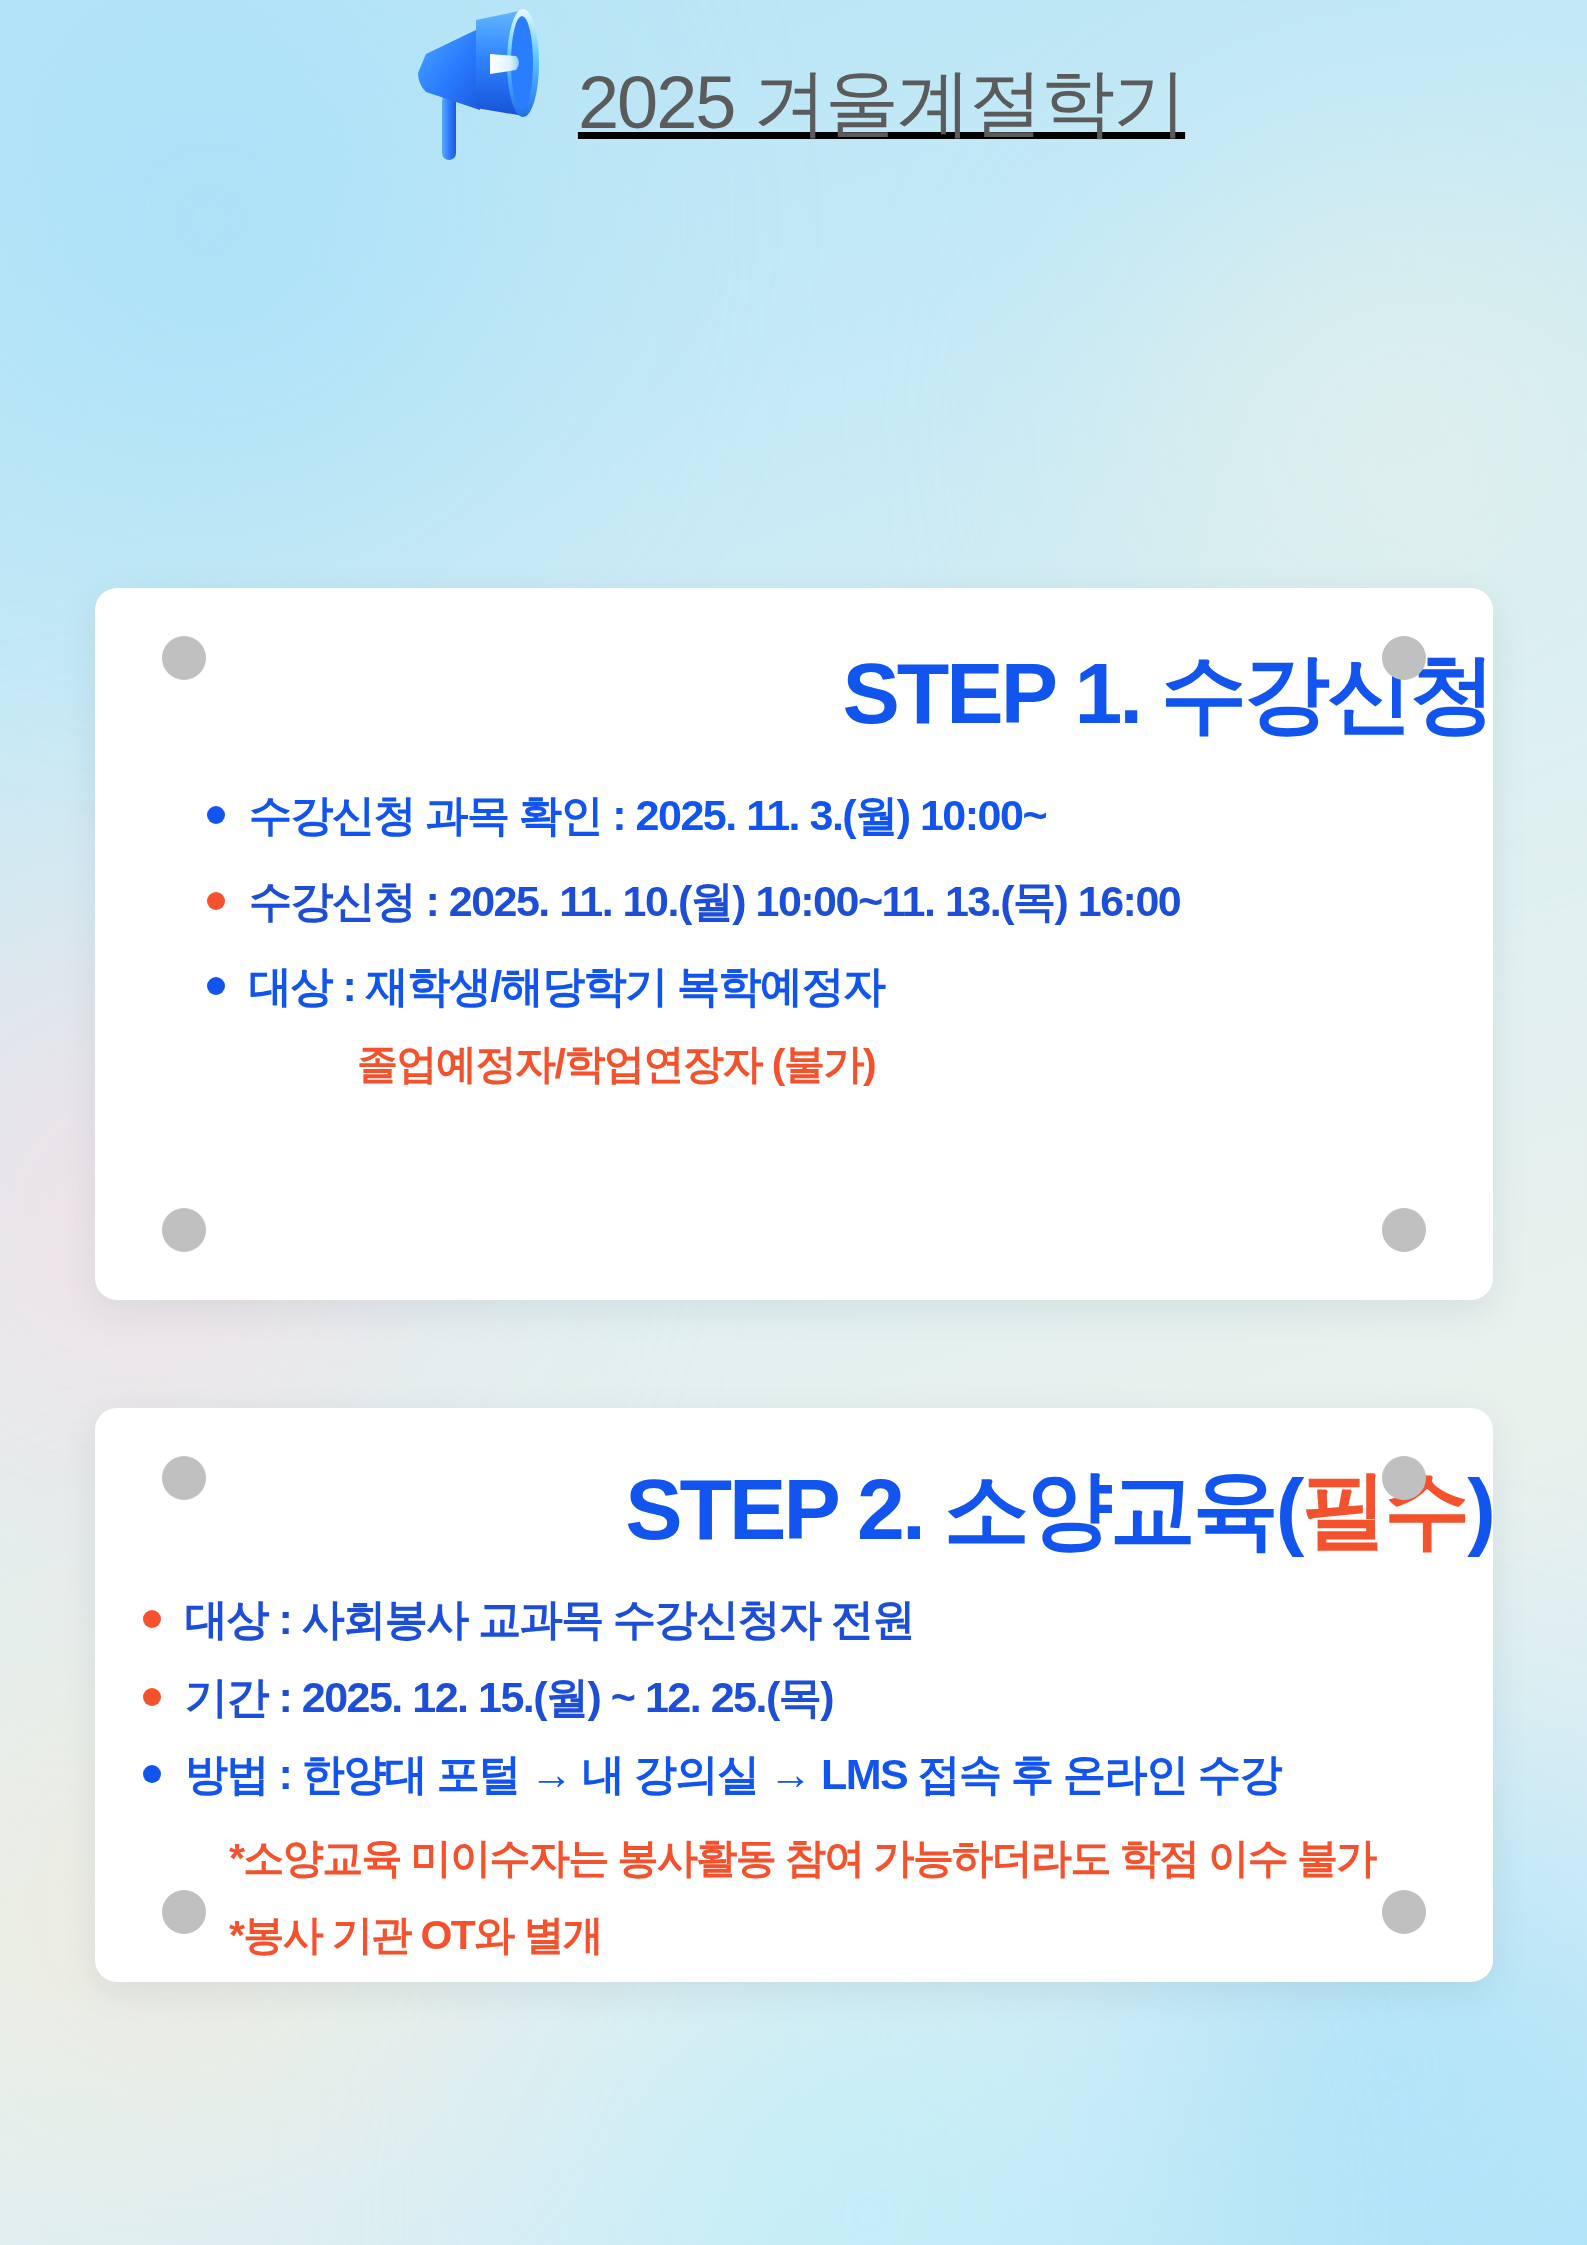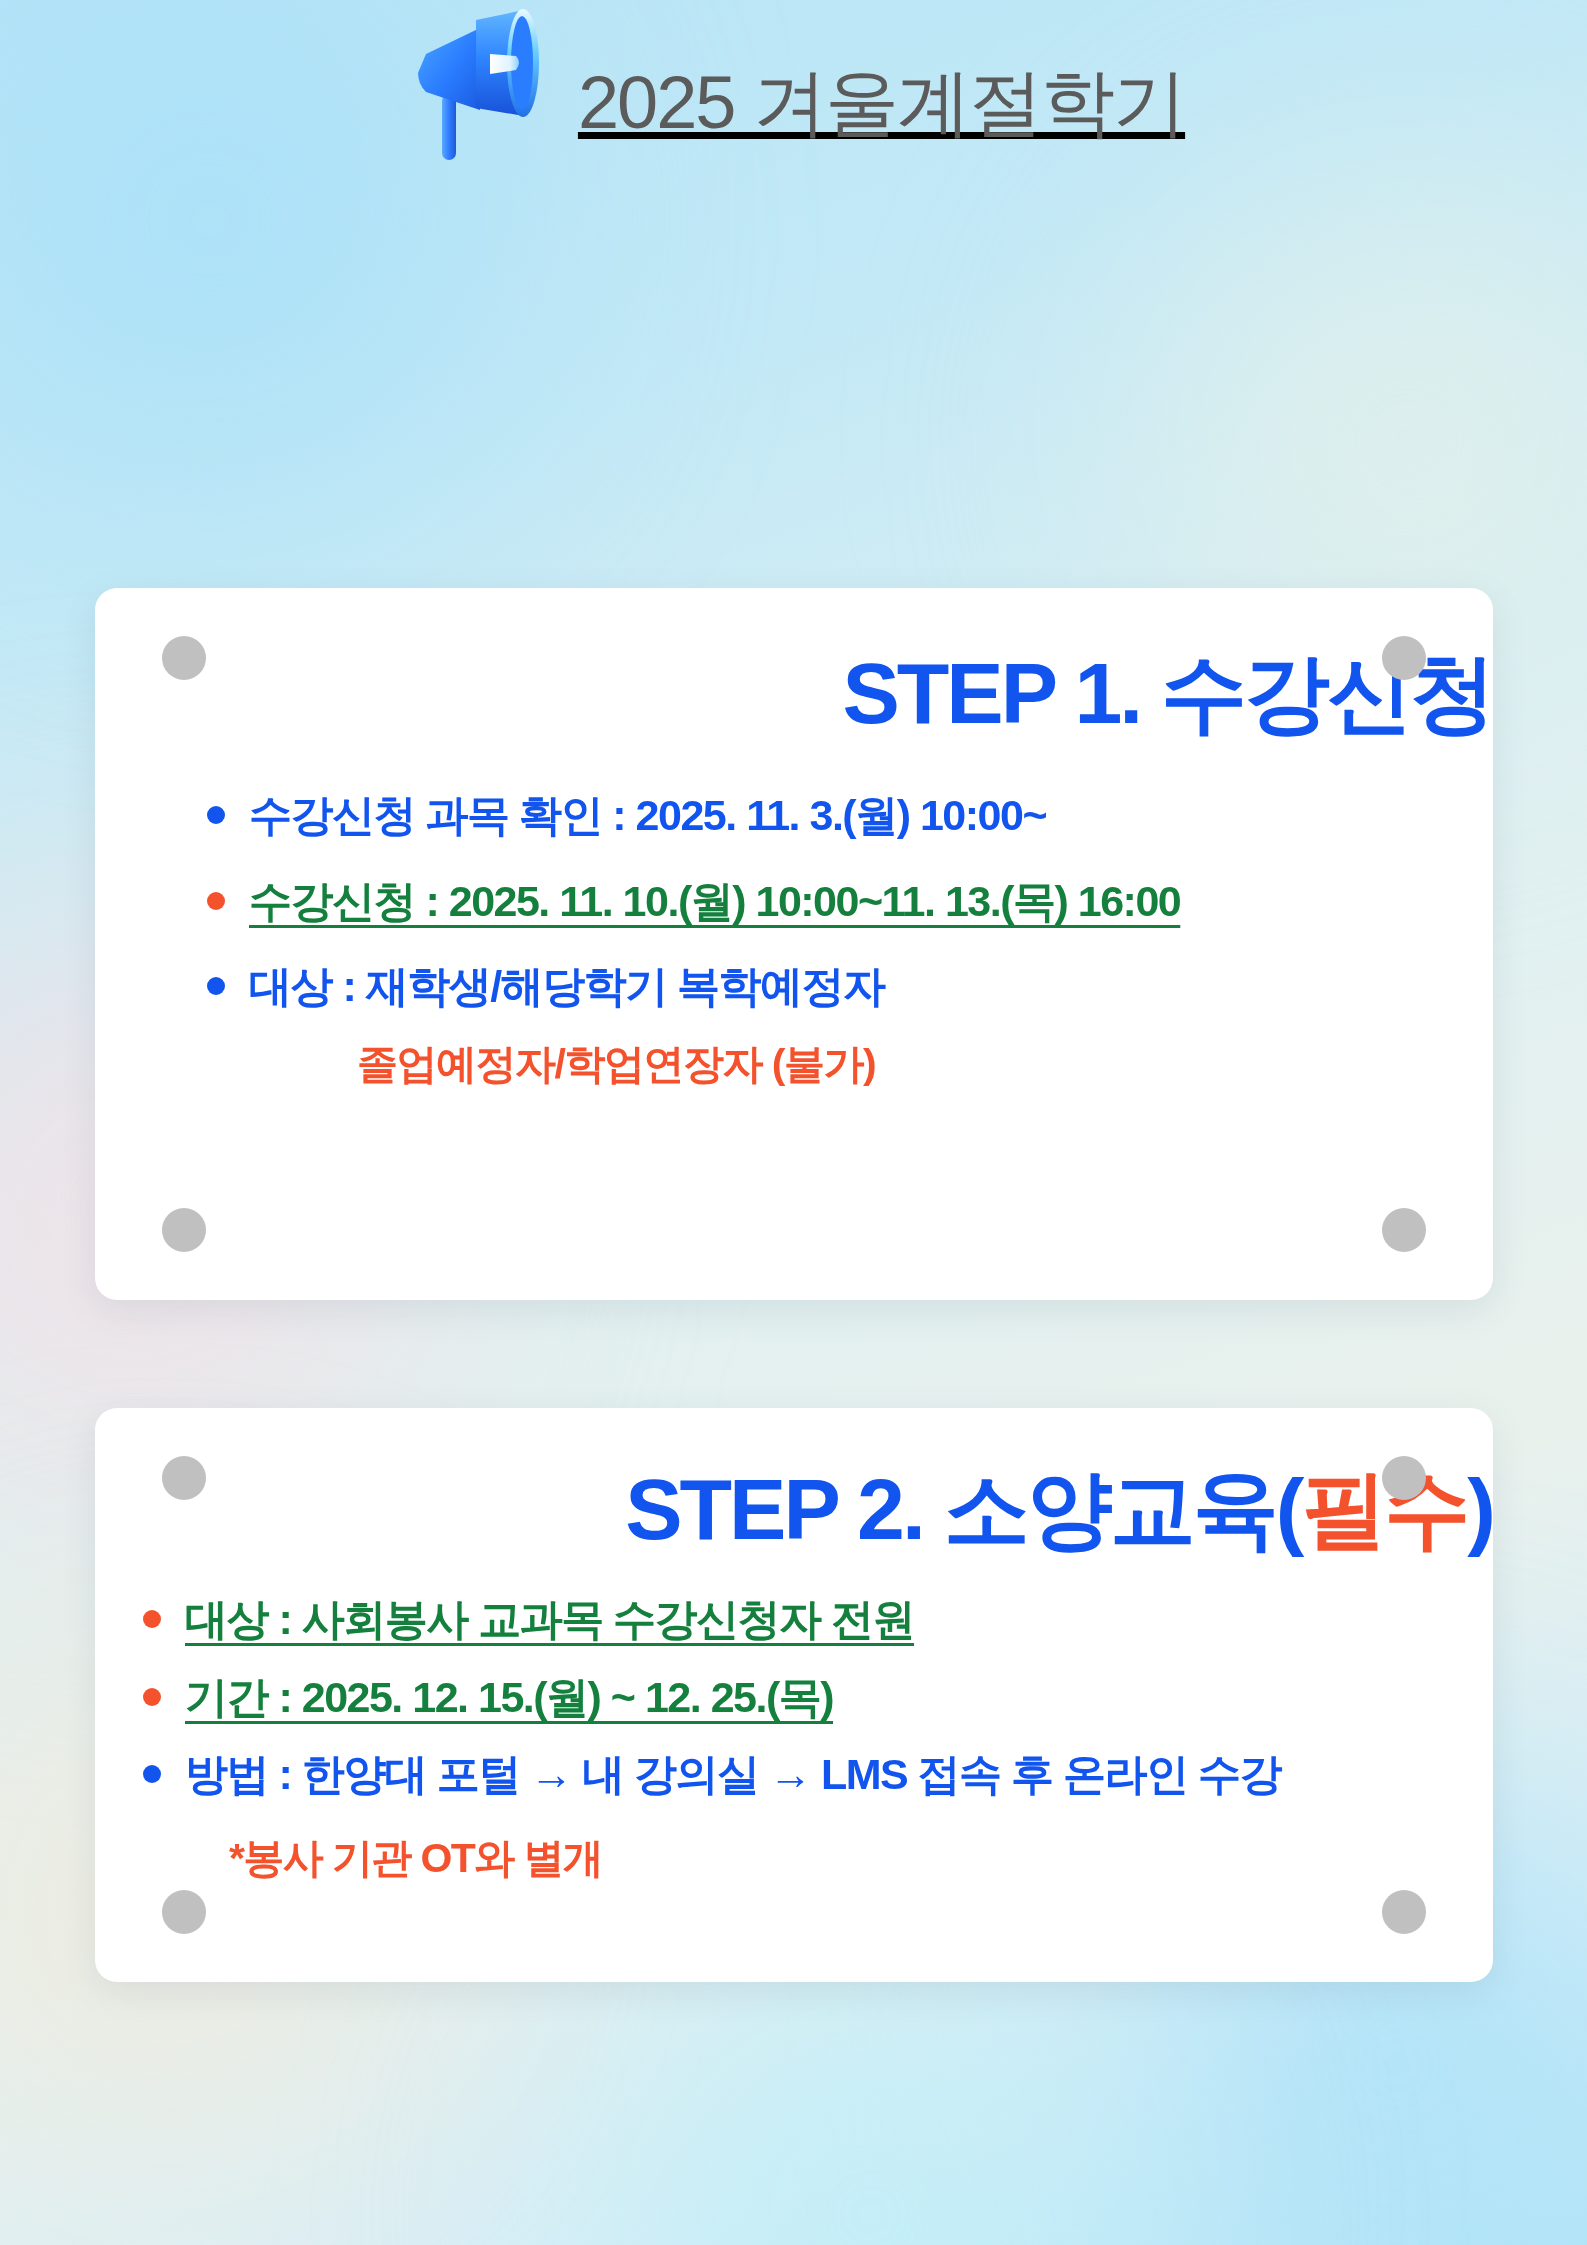--- a/index.html
+++ b/index.html
@@ -86,21 +86,21 @@
   #card-step2 .bullet { margin-bottom:26px; }
   .bullet .marker {
     flex:0 0 auto; width:18px; height:18px; border-radius:50%;
     transform:translateY(-6px);
   }
   .marker.blue { background:#1155ee; }
   .marker.red  { background:#f4522d; }
 
   .btext { font-size:43px; font-weight:700; letter-spacing:-1.5px; line-height:1.2; }
   .btext.blue { color:#1155ee; }
-  .btext.red  { color:#15803d; text-decoration:underline; text-underline-offset:9px; text-decoration-thickness:3px; }
+  .btext.red  { color:#1d4ed8; text-underline-offset:9px; text-decoration-thickness:3px; }
 
   .subline {
     margin:-10px 0 30px 150px;
     font-size:41px; font-weight:700; letter-spacing:-1.5px;
     color:#f4522d;
   }
 
   .note {
     margin:0 0 22px 22px;
     font-size:41px; font-weight:700; letter-spacing:-1.6px;
@@ -217,17 +217,18 @@
         <span class="marker red"></span>
         <span class="btext red">기간 : 2025. 12. 15.(월) ~ 12. 25.(목)</span>
       </div>
       <div class="bullet">
         <span class="marker blue"></span>
         <span class="btext blue">방법 : 한양대 포털 → 내 강의실 → LMS 접속 후 온라인 수강</span>
       </div>
     </div>
 
     <div class="notes">
+      <div class="note">*소양교육 미이수자는 봉사활동 참여 가능하더라도 학점 이수 불가</div>
       <div class="note">*봉사 기관 OT와 별개</div>
     </div>
   </div>
 
 </div>
 
 </body></html>

